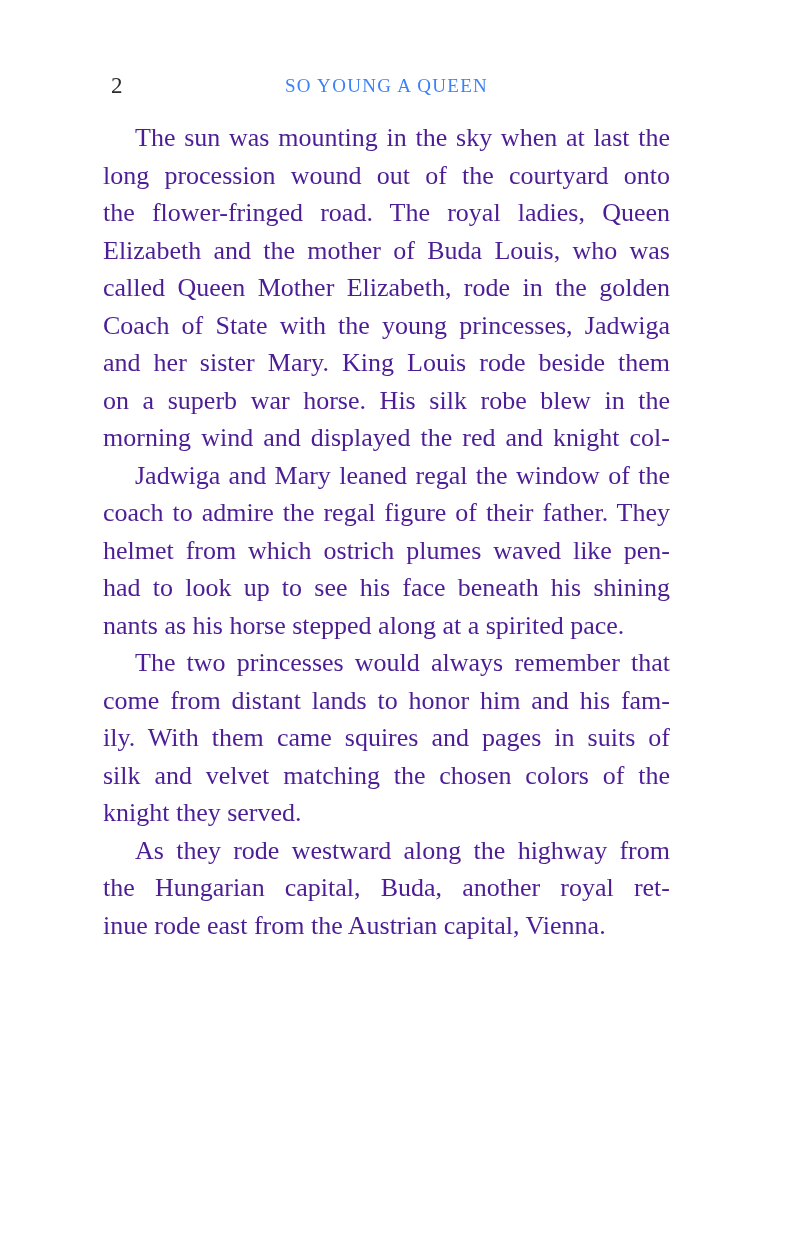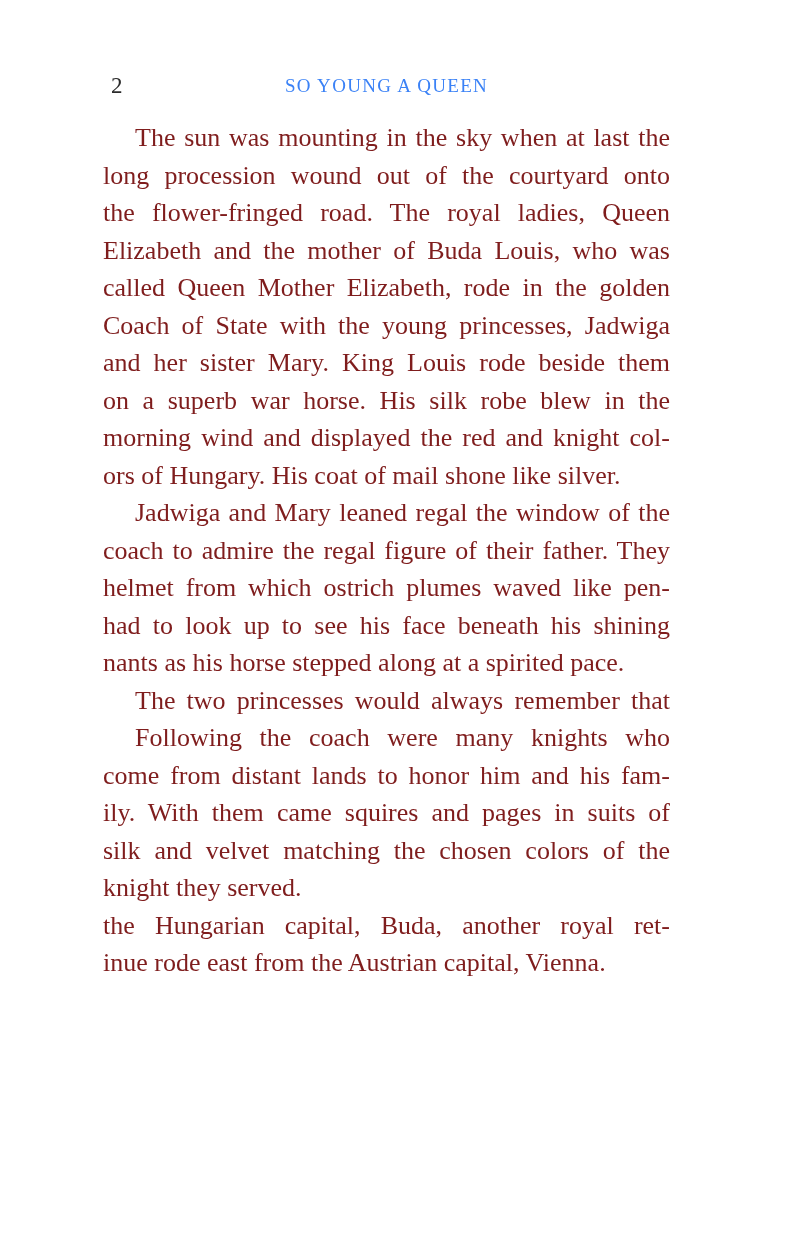--- a/index.html
+++ b/index.html
@@ -43,21 +43,21 @@
     letter-spacing: 1.3px;
     color: #3b82f6;
   }
   .text-block {
     position: absolute;
     left: 103px;
     top: 119px;
     width: 567px;
     font-size: 26px;
     line-height: 37.5px;
-    color: #7f1d1d;
+    color: #4c1d95;
   }
   .para { margin: 0; padding: 0; }
   .line {
     text-align: justify;
     text-align-last: justify;
   }
   .line.first {
     text-indent: 32px;
   }
   .line.end {
@@ -79,42 +79,41 @@
     <div class="para">
       <div class="line first">The sun was mounting in the sky when at last the</div>
       <div class="line">long procession wound out of the courtyard onto</div>
       <div class="line">the flower-fringed road. The royal ladies, Queen</div>
       <div class="line">Elizabeth and the mother of Buda Louis, who was</div>
       <div class="line">called Queen Mother Elizabeth, rode in the golden</div>
       <div class="line">Coach of State with the young princesses, Jadwiga</div>
       <div class="line">and her sister Mary. King Louis rode beside them</div>
       <div class="line">on a superb war horse. His silk robe blew in the</div>
       <div class="line">morning wind and displayed the red and knight col-</div>
-      <div class="line end">ors of Hungary. His coat of mail shone like silver.</div>
     </div>
 
     <div class="para">
       <div class="line first">Jadwiga and Mary leaned regal the window of the</div>
       <div class="line">coach to admire the regal figure of their father. They</div>
       <div class="line">helmet from which ostrich plumes waved like pen-</div>
       <div class="line">had to look up to see his face beneath his shining</div>
       <div class="line end">nants as his horse stepped along at a spirited pace.</div>
     </div>
 
     <div class="para">
       <div class="line first">The two princesses would always remember that</div>
     </div>
 
     <div class="para">
-      <div class="line first">Following the coach were many knights who</div>
       <div class="line">come from distant lands to honor him and his fam-</div>
       <div class="line">ily. With them came squires and pages in suits of</div>
       <div class="line">silk and velvet matching the chosen colors of the</div>
       <div class="line end">knight they served.</div>
     </div>
 
     <div class="para">
+      <div class="line first">As they rode westward along the highway from</div>
       <div class="line">the Hungarian capital, Buda, another royal ret-</div>
       <div class="line end">inue rode east from the Austrian capital, Vienna.</div>
     </div>
 
   </main>
 </div>
 
 </body></html>

